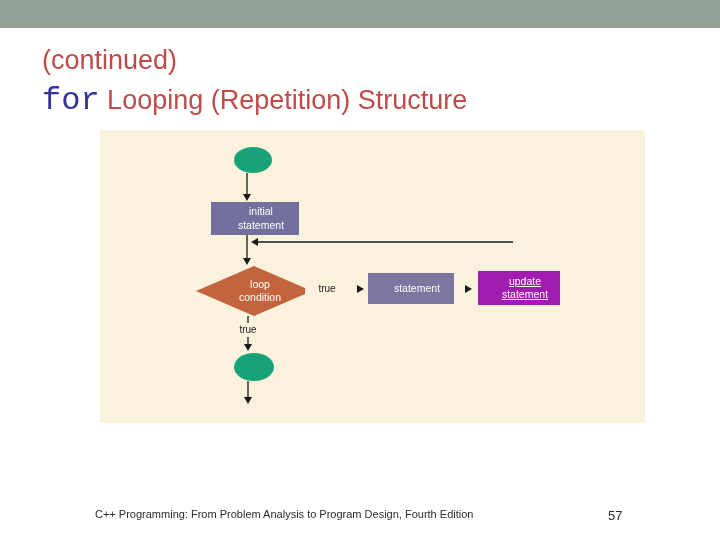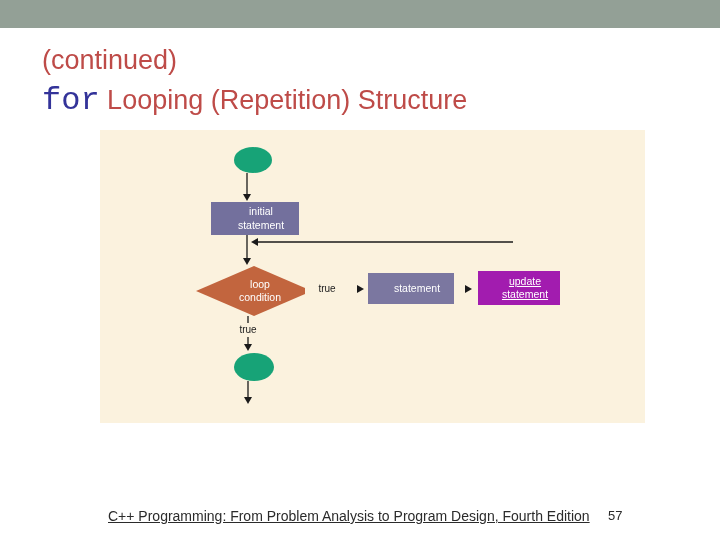--- a/index.html
+++ b/index.html
@@ -47,22 +47,22 @@
   .caption{
     position:absolute;left:100px;top:436px;font-size:10px;color:#6B6B6B;
   }
   .caption .fig{font-weight:bold;letter-spacing:0.4px;color:#6B6B6B;}
   .caption .code{
     font-family:"Liberation Mono","DejaVu Sans Mono",monospace;
     font-size:13px;color:#7892A4;margin-left:10px;
   }
   .caption .cap-text{font-size:11px;color:#8F959A;margin-left:3px;}
   .footer{
-    position:absolute;left:108px;top:508px;width:540px;
-    font-size:14px;color:#2B2B2B;text-decoration:underline;
+    position:absolute;left:95px;top:508px;width:540px;
+    font-size:11px;color:#2B2B2B;
   }
   .page-num{
     position:absolute;left:608px;top:508px;font-size:13px;color:#2B2B2B;
   }
 </style>
 </head>
 <body>
 
 <div class="slide">
 

